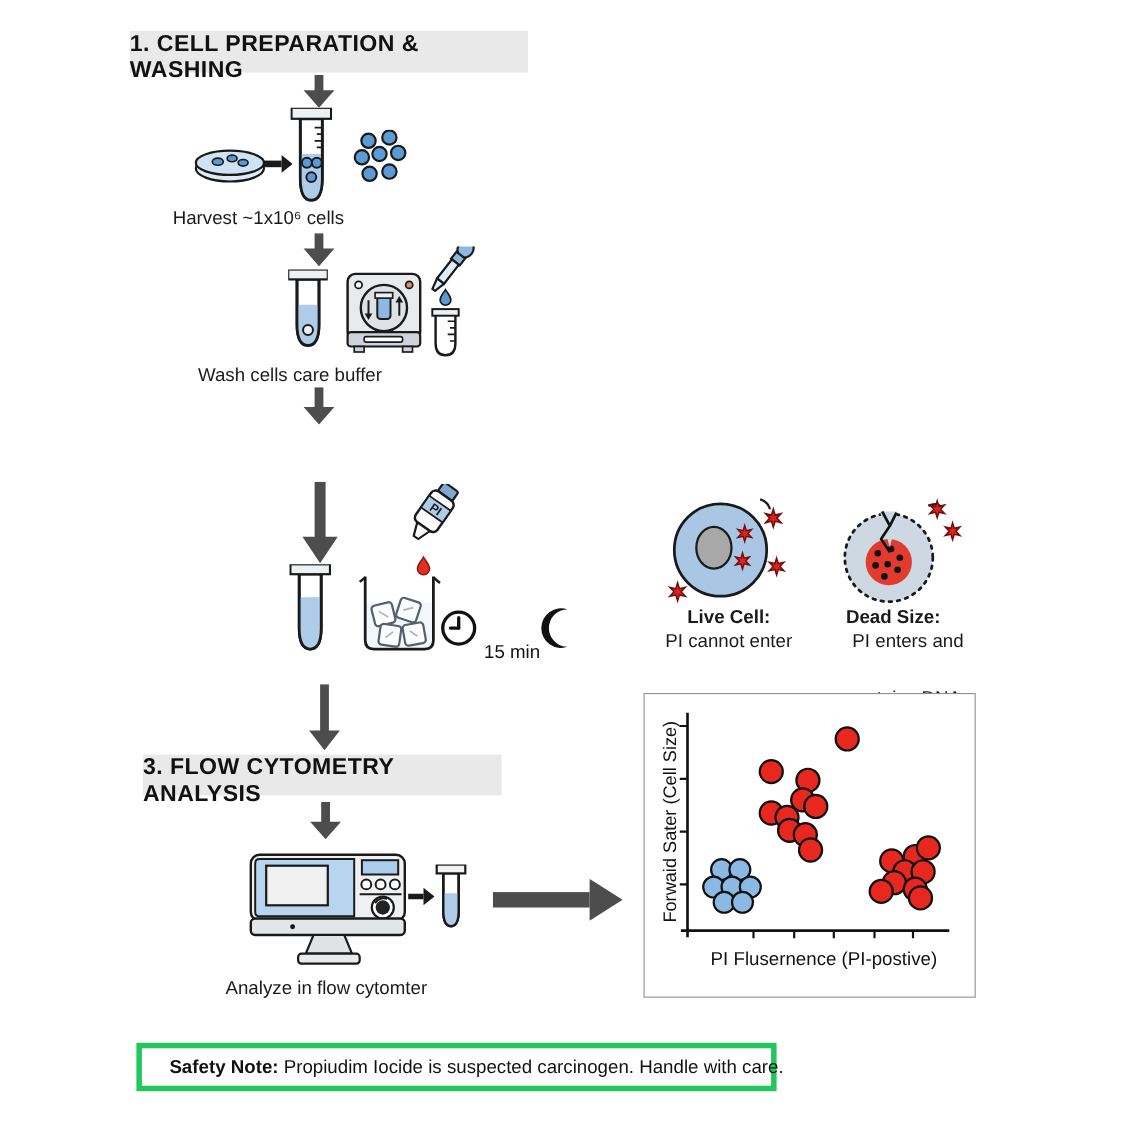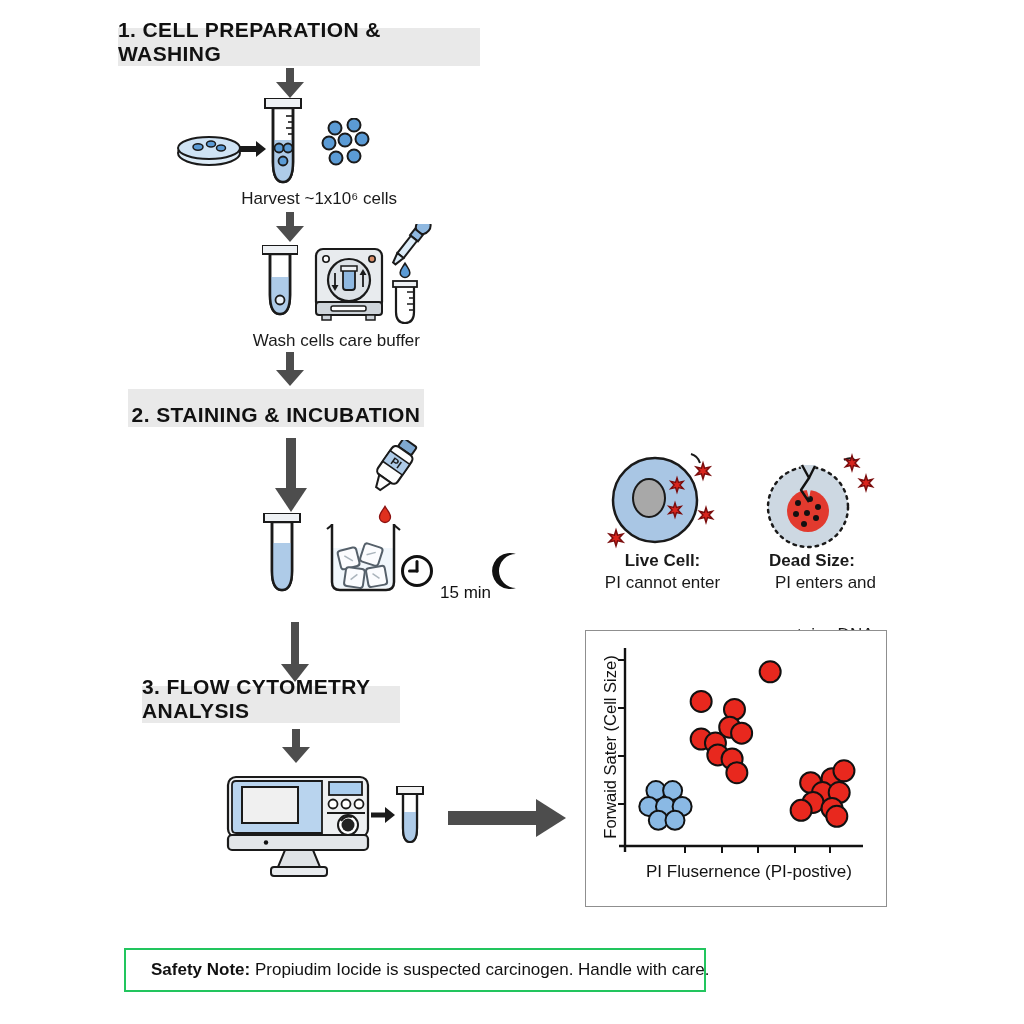--- a/index.html
+++ b/index.html
@@ -4,30 +4,30 @@
 <style>
   html,body{margin:0;padding:0;background:#fff;}
   #canvas{
     position:relative;width:1024px;height:1024px;background:#fff;overflow:hidden;
     font-family:"Liberation Sans","DejaVu Sans",sans-serif;color:#111;
   }
   .abs{position:absolute;}
   .step-header{
     background:var(--header-bg,#e9e9e9);
     font-weight:700;font-size:21px;letter-spacing:.4px;
-    display:flex;align-items:flex-end;justify-content:center;color:#111;
+    display:flex;align-items:flex-start;justify-content:center;color:#111;
   }
-  .caption{font-size:17px;color:#1a1a1a;text-align:right;white-space:nowrap;}
+  .caption{font-size:17px;color:#1a1a1a;text-align:left;white-space:nowrap;}
   .cell-label{font-size:17px;color:#1a1a1a;text-align:center;white-space:nowrap;}
   .cell-label.bold{font-weight:700;}
   .timer-text{font-size:17px;font-weight:500;color:#111;white-space:nowrap;}
   .plot-box{border:1.5px solid #8f8f8f;background:#fff;}
   .axis-label{font-size:16.5px;color:#111;white-space:nowrap;}
   .safety-box{
-    border:2px solid #22c55e;background:#fff;
+    border:5px solid #22c55e;background:#fff;
     display:flex;align-items:center;gap:11px;padding:0 14px;box-sizing:border-box;
   }
   .safety-text{font-size:17px;color:#111;white-space:nowrap;}
   .safety-text b{font-weight:700;}
   svg{display:block;}
 </style>
 </head>
 <body>
 
 <div id="canvas">
@@ -133,23 +133,20 @@
     <line x1="23" y1="86" x2="28" y2="86" stroke="#1a1a1a" stroke-width="1.5"></line>
   </svg>
 
   <div class="abs caption" style="left:180px;top:331px;width:240px;">Wash cells care buffer</div>
 
   <svg class="abs" style="left:273px;top:352px;" width="34" height="34">
     <rect x="13" y="0" width="8" height="20" fill="#4d4d4d"></rect>
       <polygon points="3,18 31,18 17,34" fill="#4d4d4d"></polygon>
   </svg>
 
-  <div class="abs step-header" style="left:128px;top:389px;width:296px;height:38px;">
-    <span>2. STAINING &amp; INCUBATION</span>
-  </div>
 
   <svg class="abs" style="left:269px;top:438px;" width="44" height="74">
     <rect x="17" y="0" width="10" height="52" fill="#4d4d4d"></rect>
       <polygon points="6,50 38,50 22,74" fill="#4d4d4d"></polygon>
   </svg>
 
   <svg class="abs" style="left:263px;top:513px;" width="38" height="84">
     <path d="M9,9 L9,58 Q9,77 19,77 Q29,77 29,58 L29,9 Z" fill="#ffffff" stroke="#1a1a1a" stroke-width="2.5"></path>
     <path d="M9,30 L9,58 Q9,77 19,77 Q29,77 29,58 L29,30 Z" fill="#aecbe8"></path>
     <path d="M9,9 L9,58 Q9,77 19,77 Q29,77 29,58 L29,9" fill="none" stroke="#1a1a1a" stroke-width="2.5"></path>
@@ -236,21 +233,21 @@
   </svg>
   <div class="abs cell-label bold" style="left:748px;top:551px;width:128px;">Dead Size:</div>
   <div class="abs cell-label" style="left:748px;top:573px;width:128px;text-align:right;">PI enters and</div>
   <div class="abs cell-label" style="left:767px;top:593px;width:128px;margin-top:32px;">stains DNA</div>
 
   <svg class="abs" style="left:277px;top:622px;" width="36" height="60">
     <rect x="14" y="0" width="8" height="44" fill="#4d4d4d"></rect>
       <polygon points="4,42 32,42 18,60" fill="#4d4d4d"></polygon>
   </svg>
 
-  <div class="abs step-header" style="left:130px;top:686px;width:258px;height:37px;margin-left:12px;">
+  <div class="abs step-header" style="left:130px;top:686px;width:326px;height:37px;">
     <span>3. FLOW CYTOMETRY ANALYSIS</span>
   </div>
 
   <svg class="abs" style="left:279px;top:729px;" width="34" height="34">
     <rect x="13" y="0" width="8" height="20" fill="#4d4d4d"></rect>
       <polygon points="3,18 31,18 17,34" fill="#4d4d4d"></polygon>
   </svg>
 
   <svg class="abs" style="left:226px;top:772px;" width="146" height="106">
     <rect x="2" y="5" width="140" height="60" rx="8" fill="#eef0f2" stroke="#1a1a1a" stroke-width="2.2"></rect>
@@ -280,20 +277,21 @@
     <path d="M8,26 L8,42 Q8,56 15,56 Q22,56 22,42 L22,26 Z" fill="#aecbe8"></path>
     <path d="M8,8 L8,42 Q8,56 15,56 Q22,56 22,42 L22,8" fill="none" stroke="#1a1a1a" stroke-width="2.2"></path>
     <rect x="2" y="0" width="26" height="8" fill="#f2f2f2" stroke="#1a1a1a" stroke-width="2"></rect>
   </svg>
 
   <svg class="abs" style="left:448px;top:799px;" width="118" height="38">
     <rect x="0" y="12" width="88" height="14" fill="#4d4d4d"></rect>
       <polygon points="88,0 118,19 88,38" fill="#4d4d4d"></polygon>
   </svg>
 
+  <div class="abs caption" style="left:205px;top:889px;width:210px;">Analyze in flow cytomter</div>
 
   <div class="abs plot-box" style="left:585px;top:630px;width:300px;height:275px;"></div>
 
   <svg class="abs" style="left:585px;top:630px;" width="300" height="275" id="scatter-svg">
     <line x1="40" y1="18" x2="40" y2="222" stroke="#111" stroke-width="2.4"></line>
     <line x1="34" y1="216" x2="278" y2="216" stroke="#111" stroke-width="2.4"></line>
     <line x1="33" y1="30" x2="40" y2="30" stroke="#111" stroke-width="2"></line>
     <line x1="33" y1="78" x2="40" y2="78" stroke="#111" stroke-width="2"></line>
     <line x1="33" y1="126" x2="40" y2="126" stroke="#111" stroke-width="2"></line>
     <line x1="33" y1="174" x2="40" y2="174" stroke="#111" stroke-width="2"></line>

